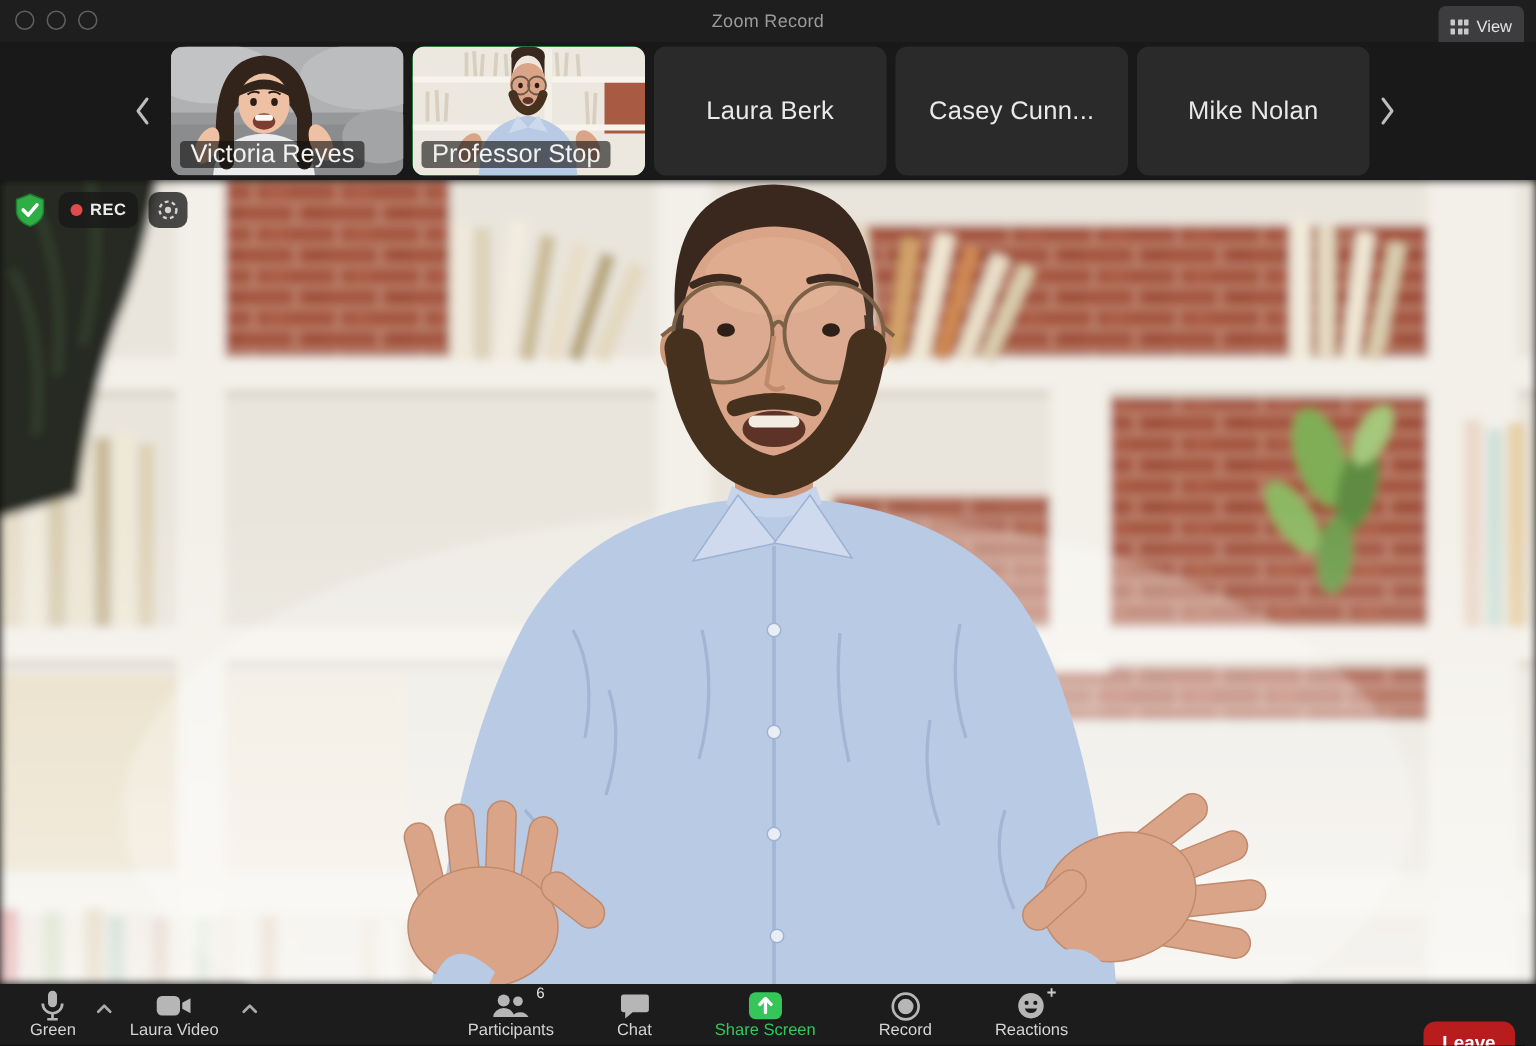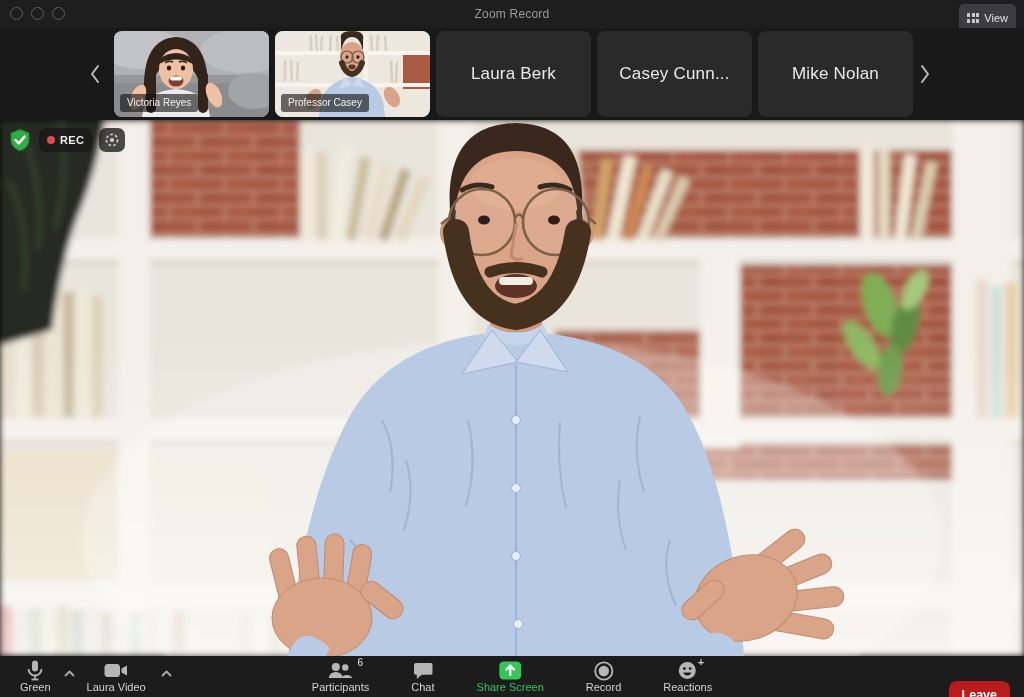--- a/index.html
+++ b/index.html
@@ -21,21 +21,21 @@
   
   .filmstrip { position:relative; height:92px; background:#191919; }
   .strip-nav { position:absolute; top:0; bottom:0; width:26px; display:flex; align-items:center; justify-content:center; cursor:pointer; }
   .strip-prev { left:82px; } .strip-next { left:912px; }
   .tiles { position:absolute; left:114px; top:3px; display:flex; gap:6px; }
   .tile { position:relative; width:155px; height:86px; border-radius:8px; background:#2a2a2a; overflow:hidden; cursor:pointer; flex:0 0 auto; }
   .tile.video { background:#000; }
   .tile.active { outline:2.5px solid #28c840; outline-offset:-2.5px; }
   .tile .thumb-svg { position:absolute; inset:0; width:100%; height:100%; }
   .tile .name-pill { position:absolute; left:6px; bottom:5px; background:rgba(18,18,18,.62); color:#f2f2f2;
-    font-size:10px; line-height:16px; padding:1px 7px; border-radius:3px; white-space:nowrap; }
+    font-size:17px; line-height:16px; padding:1px 7px; border-radius:3px; white-space:nowrap; }
   .tile.nameonly { display:flex; align-items:center; justify-content:center; }
   .tile.nameonly .big-name { font-size:17px; color:#e9e9e9; letter-spacing:.2px; }
 
   
   .main-video { position:relative; height:536px; background:#0c0c0c; overflow:hidden; }
   .main-video svg.scene { position:absolute; inset:0; display:block; }
   .badges { position:absolute; left:8px; top:8px; display:flex; gap:7px; align-items:center; }
   .badge { height:24px; border-radius:7px; background:rgba(24,24,24,.78); display:flex; align-items:center; padding:0 8px; gap:5px;text-align:center; }
   .badge.shield { background:transparent; padding:0; }
   .rec-dot { width:8px; height:8px; border-radius:50%; background:#e04b4b; }
@@ -147,21 +147,21 @@
           <ellipse cx="72" cy="26" rx="1.5" ry="1.8" fill="#2c1d15"></ellipse>
           <ellipse cx="83" cy="26" rx="1.5" ry="1.8" fill="#2c1d15"></ellipse>
           <path d="M67,32 Q70,42 77,43 Q84,42 87,32" fill="none" stroke="#46311f" stroke-width="6" stroke-linecap="round"></path>
           <ellipse cx="77" cy="36" rx="3.6" ry="2.4" fill="#5d3328"></ellipse>
           <path d="M77,46 Q52,50 46,70 L44,86 L110,86 L108,70 Q102,50 77,46 Z" fill="#b9cae4"></path>
           <path d="M70,46 L77,54 L64,58 Z" fill="#cdd9ec"></path>
             <path d="M84,46 L77,54 L90,57 Z" fill="#cdd9ec"></path>
           <ellipse cx="38" cy="68" rx="7" ry="11" fill="#d9a488" transform="rotate(30 38 68)"></ellipse>
           <ellipse cx="117" cy="66" rx="7" ry="11" fill="#d9a488" transform="rotate(-30 117 66)"></ellipse>
         </svg>
-        <span class="name-pill">Professor Casey</span>
+        <span class="name-pill">Professor Stop</span>
       </div>
 
       <div class="tile nameonly">
         <span class="big-name">Laura Berk</span>
       </div>
       <div class="tile nameonly">
         <span class="big-name">Casey Cunn...</span>
       </div>
       <div class="tile nameonly">
         <span class="big-name">Mike Nolan</span>

